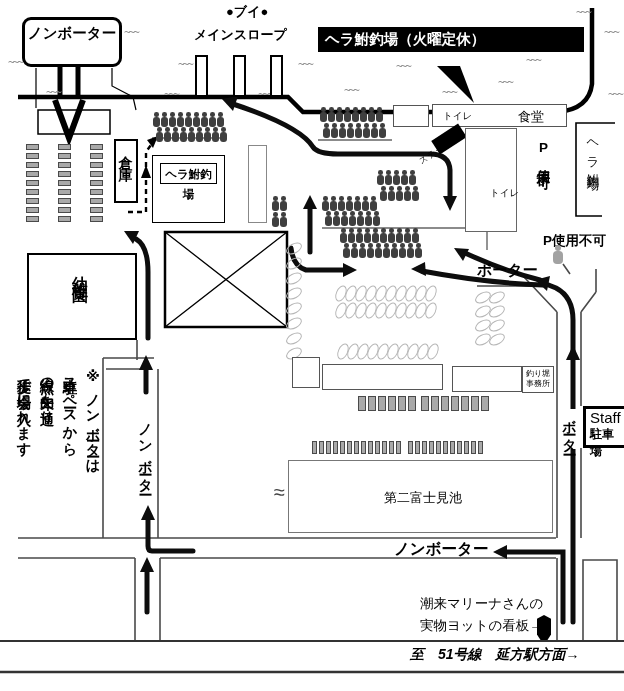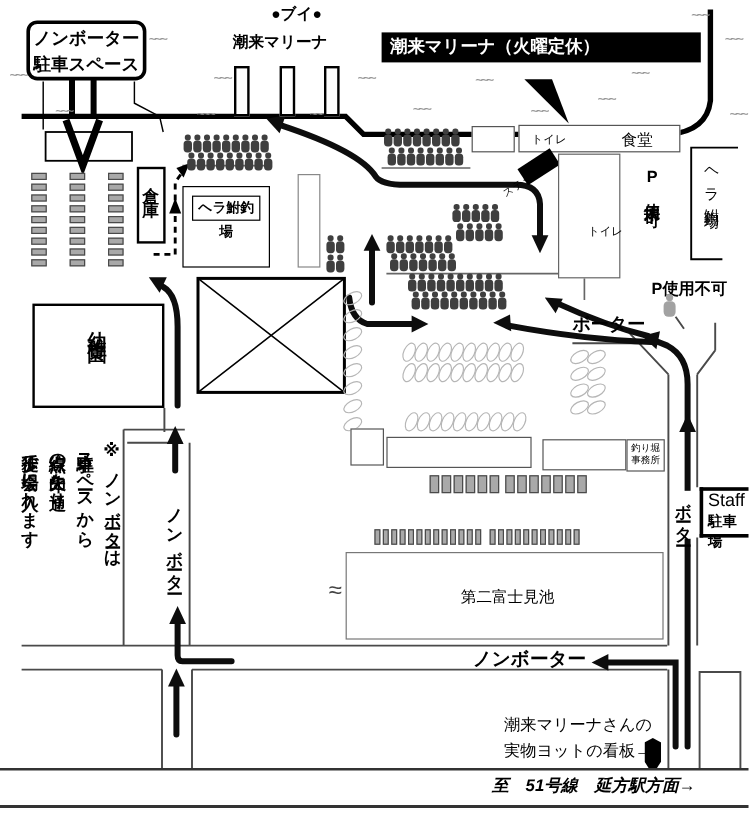--- a/index.html
+++ b/index.html
@@ -301,32 +301,31 @@
       <div class="sq" style="left: 498px; top: 76px;">~~~</div>
       <div class="sq" style="left: 526px; top: 54px;">~~~</div>
       <div class="sq" style="left: 576px; top: 6px;">~~~</div>
       <div class="sq" style="left: 604px; top: 26px;">~~~</div>
       <div class="sq" style="left: 608px; top: 88px;">~~~</div>
       <div class="sq" style="left: 258px; top: 88px;">~~~</div>
     </div>
 
   <div class="abs b" style="left:22px;top:17px;width:100px;height:50px;border-width:3px;border-radius:9px;text-align:center;font-weight:bold;font-size:14.5px;line-height:1.45;padding-top:3px;">
     <div>ノンボーター</div>
-    <div>駐車スペース</div>
   </div>
 
   <div class="lbl bold" style="left:226px;top:3px;font-size:13px;">●ブイ●</div>
-  <div class="lbl bold" style="left:194px;top:26px;font-size:13px;">潮来マリーナ</div>
+  <div class="lbl bold" style="left:194px;top:26px;font-size:13px;">メインスロープ</div>
 
   <div class="abs b" style="left:195px;top:55px;width:13px;height:42px;border-width:2px;"></div>
   <div class="abs b" style="left:233px;top:55px;width:13px;height:42px;border-width:2px;"></div>
   <div class="abs b" style="left:270px;top:55px;width:13px;height:42px;border-width:2px;"></div>
 
   <div class="abs infobox" style="left:318px;top:27px;width:252px;">
-    <div>潮来マリーナ（火曜定休）</div>
+    <div>ヘラ鮒釣場（火曜定休）</div>
   </div>
 
   <div class="abs b" style="left:393px;top:105px;width:36px;height:22px;border-color:#555;"></div>
   <div class="abs b" style="left:432px;top:104px;width:135px;height:23px;border-color:#555;">
     <span class="lbl" style="left:10px;top:5px;font-size:9.5px;">トイレ</span>
     <span class="lbl" style="left:85px;top:3px;font-size:13px;">食堂</span>
   </div>
 
   <div class="lbl vtext" style="left:584px;top:132px;font-size:12.5px;letter-spacing:2px;">ヘラ鮒釣場</div>
   <div class="lbl vupright bold" style="left:534px;top:140px;font-size:13.5px;letter-spacing:3px;">P使用不可</div>

